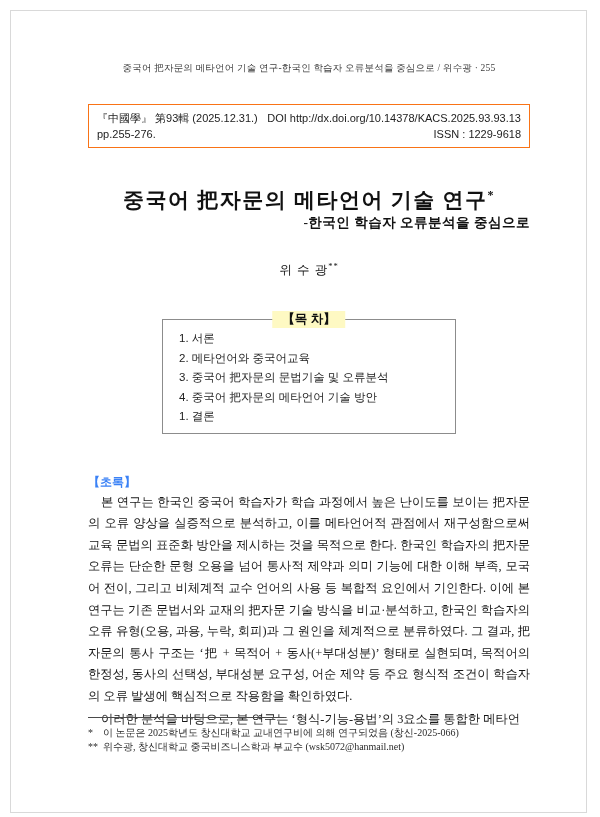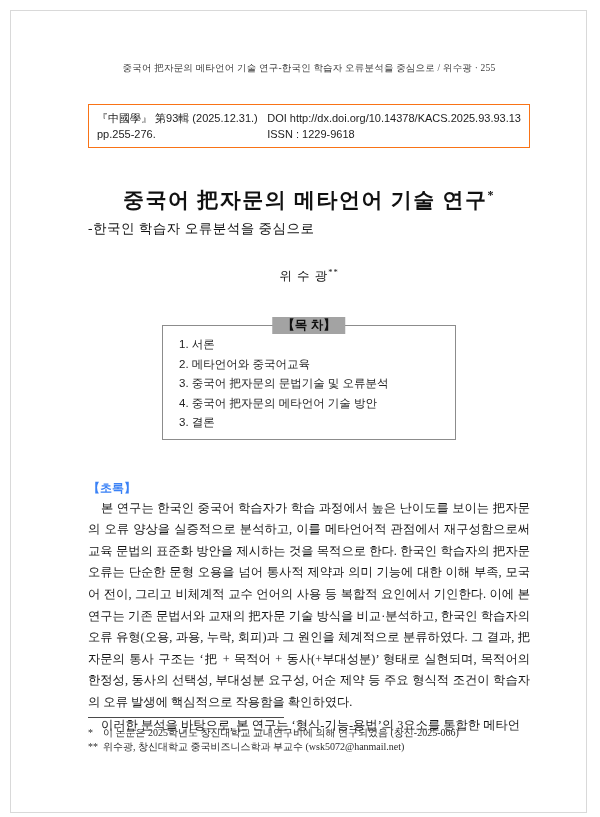--- a/index.html
+++ b/index.html
@@ -35,36 +35,36 @@
     margin-top: 29px;
     border: 1px solid #f97316;
     padding: 5px 8px 5px 8px;
     display: flex;
     justify-content: space-between;
     font-family: "Liberation Sans", "DejaVu Sans", sans-serif;
     font-size: 11px;
     line-height: 16px;
     color: #222;
   }
-  .journal-box .right { }
+  .journal-box .right { text-align: right; }
   .paper-title {
     margin-top: 35px;
     text-align: center;
     font-size: 21px;
     font-weight: bold;
     letter-spacing: 1.5px;
     line-height: 25px;
     color: #111;
   }
   .paper-title sup { font-size: 12px; }
   .paper-subtitle {
-    margin-top: 7px;
-    text-align: left;
+    margin-top: 1px;
+    text-align: right;
     font-size: 13.5px;
-    font-weight: normal;
+    font-weight: bold;
     letter-spacing: 0.5px;
     color: #111;
   }
   .author-line {
     margin-top: 29px;
     text-align: center;
     font-size: 12.5px;
     letter-spacing: 1px;
     color: #111;
   }
@@ -75,21 +75,21 @@
     width: 276px;
     border: 1px solid #8c8c8c;
     padding: 9px 0 6px 16px;
     font-family: "Liberation Sans", "DejaVu Sans", sans-serif;
   }
   .toc-legend {
     position: absolute;
     top: -9px;
     left: 50%;
     transform: translateX(-50%);
-    background: #a3a3a3;
+    background: #fef9c3;
     padding: 0 10px;
     font-size: 12.5px;
     font-weight: bold;
     white-space: nowrap;
     color: #111;
   }
   .toc-item {
     font-size: 11.5px;
     line-height: 19.5px;
     color: #222;
@@ -158,21 +158,21 @@
     <div class="paper-subtitle">-한국인 학습자 오류분석을 중심으로</div>
 
     <div class="author-line"><span>위 수 광</span><sup>**</sup></div>
 
     <div class="toc-box">
       <div class="toc-legend">【목 차】</div>
       <div class="toc-item">1. 서론</div>
       <div class="toc-item">2. 메타언어와 중국어교육</div>
       <div class="toc-item">3. 중국어 把자문의 문법기술 및 오류분석</div>
       <div class="toc-item">4. 중국어 把자문의 메타언어 기술 방안</div>
-      <div class="toc-item">3. 결론</div>
+      <div class="toc-item">1. 결론</div>
     </div>
 
     <div class="abstract-heading">【초록】</div>
     <p class="abstract-paragraph">본 연구는 한국인 중국어 학습자가 학습 과정에서 높은 난이도를 보이는 把자문의 오류 양상을 실증적으로 분석하고, 이를 메타언어적 관점에서 재구성함으로써 교육 문법의 표준화 방안을 제시하는 것을 목적으로 한다. 한국인 학습자의 把자문 오류는 단순한 문형 오용을 넘어 통사적 제약과 의미 기능에 대한 이해 부족, 모국어 전이, 그리고 비체계적 교수 언어의 사용 등 복합적 요인에서 기인한다. 이에 본 연구는 기존 문법서와 교재의 把자문 기술 방식을 비교·분석하고, 한국인 학습자의 오류 유형(오용, 과용, 누락, 회피)과 그 원인을 체계적으로 분류하였다. 그 결과, 把자문의 통사 구조는 ‘把 + 목적어 + 동사(+부대성분)’ 형태로 실현되며, 목적어의 한정성, 동사의 선택성, 부대성분 요구성, 어순 제약 등 주요 형식적 조건이 학습자의 오류 발생에 핵심적으로 작용함을 확인하였다.</p>
     <p class="abstract-paragraph">이러한 분석을 바탕으로, 본 연구는 ‘형식-기능-용법’의 3요소를 통합한 메타언</p>
 
   </div>
 
   <div class="footnote-area">
     <div class="footnote-rule"></div>

